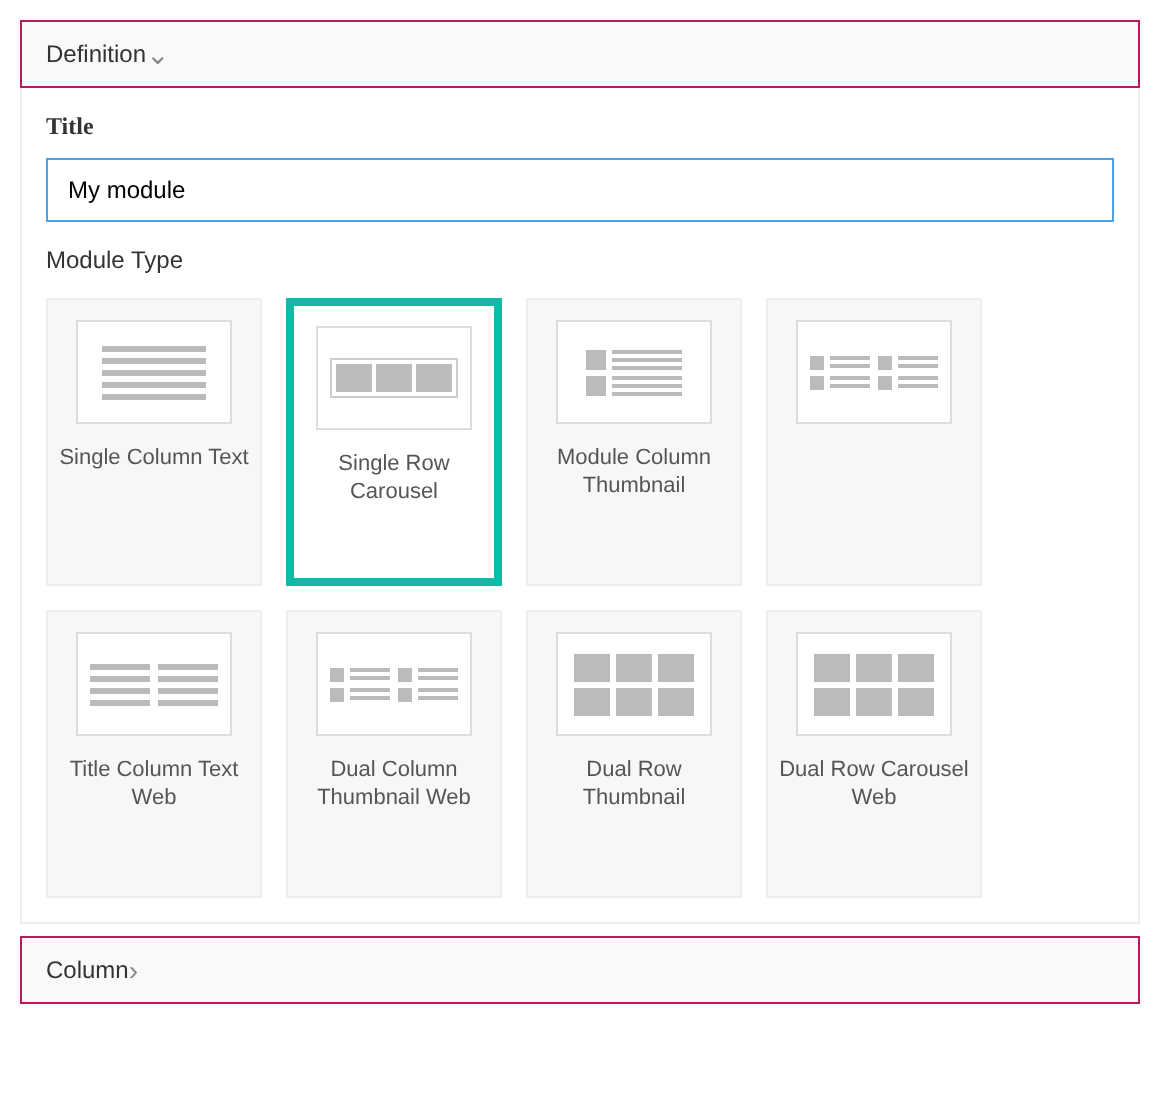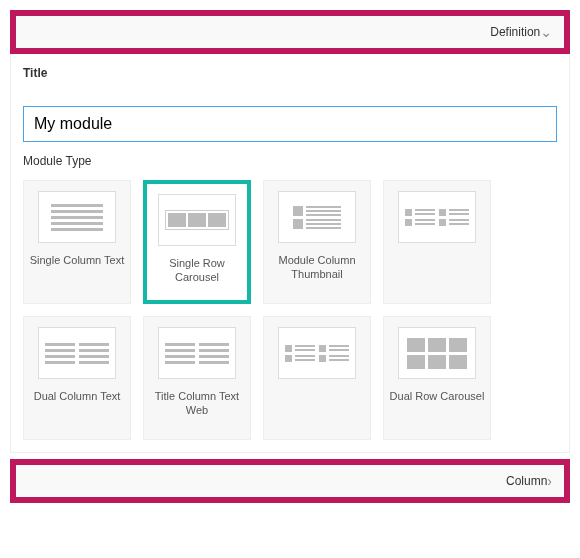--- a/index.html
+++ b/index.html
@@ -6,51 +6,51 @@
   body {
     font-family: Arial, Helvetica, sans-serif;
     font-size: 12px;
     color: #333;
     background: #fff;
     width: 580px;
   }
   .wrap { padding: 10px; }
   .accordion {
     background: #f9f9f9;
-    border: 6px solid #be185d;
+    border: 1px solid #be185d;
     padding: 8px 12px;
     display: flex;
-    justify-content: flex-end;
+    justify-content: flex-start;
     align-items: center;
     cursor: pointer;
   }
   .chev { color: #888; font-size: 14px; }
   .section {
     border: 1px solid #eee;
     border-top: none;
     padding: 12px;
     background: #fff;
   }
-  .field-label { font-weight: bold; margin-bottom: 26px; }
+  .field-label { font-weight: bold; margin-bottom: 8px; font-family: Liberation Serif, serif; }
   .text-input {
     width: 100%;
     padding: 8px 10px;
     border: 1px solid #4aa3e8;
-    font-size: 16px;
+    font-size: 12px;
     outline: none;
   }
   .module-type-label { font-weight: normal; margin: 12px 0; }
   .grid {
     display: flex;
     flex-wrap: wrap;
     gap: 12px;
   }
   .tile {
     width: 108px;
-    height: 124px;
+    height: 144px;
     background: #f7f7f7;
     border: 1px solid #eee;
     text-align: center;
     padding: 10px 4px 4px 4px;
     cursor: pointer;
     display: flex;
     flex-direction: column;
     align-items: center;
     justify-content: flex-start;
   }
@@ -188,57 +188,38 @@
                   <div class="sqlines">
                     <div class="sl"></div>
                     <div class="sl"></div>
                   </div>
                 </div>
             </div>
           </div>
         </div>
       </div>
 
+
       <div class="tile">
         <div class="preview">
           <div class="two-col">
             <div class="col">
                 <div class="line"></div>
                 <div class="line"></div>
                 <div class="line"></div>
                 <div class="line"></div>
               </div>
             <div class="col">
                 <div class="line"></div>
                 <div class="line"></div>
                 <div class="line"></div>
                 <div class="line"></div>
               </div>
           </div>
         </div>
-        <div class="label">Dual Column Text</div>
-      </div>
-
-      <div class="tile">
-        <div class="preview">
-          <div class="two-col">
-            <div class="col">
-                <div class="line"></div>
-                <div class="line"></div>
-                <div class="line"></div>
-                <div class="line"></div>
-              </div>
-            <div class="col">
-                <div class="line"></div>
-                <div class="line"></div>
-                <div class="line"></div>
-                <div class="line"></div>
-              </div>
-          </div>
-        </div>
         <div class="label">Title Column Text Web</div>
       </div>
 
       <div class="tile">
         <div class="preview">
           <div class="two-col">
             <div class="col thumbgrid">
               <div class="thumbrow">
                   <div class="sq" style="width:7px;height:7px"></div>
                   <div class="sqlines">
@@ -265,40 +246,58 @@
               <div class="thumbrow">
                   <div class="sq" style="width:7px;height:7px"></div>
                   <div class="sqlines">
                     <div class="sl"></div>
                     <div class="sl"></div>
                   </div>
                 </div>
             </div>
           </div>
         </div>
+        <div class="label">Dual Column Thumbnail Web</div>
       </div>
 
       <div class="tile">
         <div class="preview">
           <div class="blockgrid" style="width:60px">
             <div class="brow">
                 <div class="bcell"></div>
                 <div class="bcell"></div>
                 <div class="bcell"></div>
               </div>
             <div class="brow">
                 <div class="bcell"></div>
                 <div class="bcell"></div>
                 <div class="bcell"></div>
               </div>
           </div>
         </div>
-        <div class="label">Dual Row Carousel</div>
-      </div>
-
+        <div class="label">Dual Row Thumbnail</div>
+      </div>
+
+      <div class="tile">
+        <div class="preview">
+          <div class="blockgrid" style="width:60px">
+            <div class="brow">
+                <div class="bcell"></div>
+                <div class="bcell"></div>
+                <div class="bcell"></div>
+              </div>
+            <div class="brow">
+                <div class="bcell"></div>
+                <div class="bcell"></div>
+                <div class="bcell"></div>
+              </div>
+          </div>
+        </div>
+        <div class="label">Dual Row Carousel Web</div>
+      </div>
 
     </div>
   </div>
 
   <div style="height:6px"></div>
 
   <div class="accordion">
     <span>Column</span>
     <span class="chev">›</span>
   </div>

